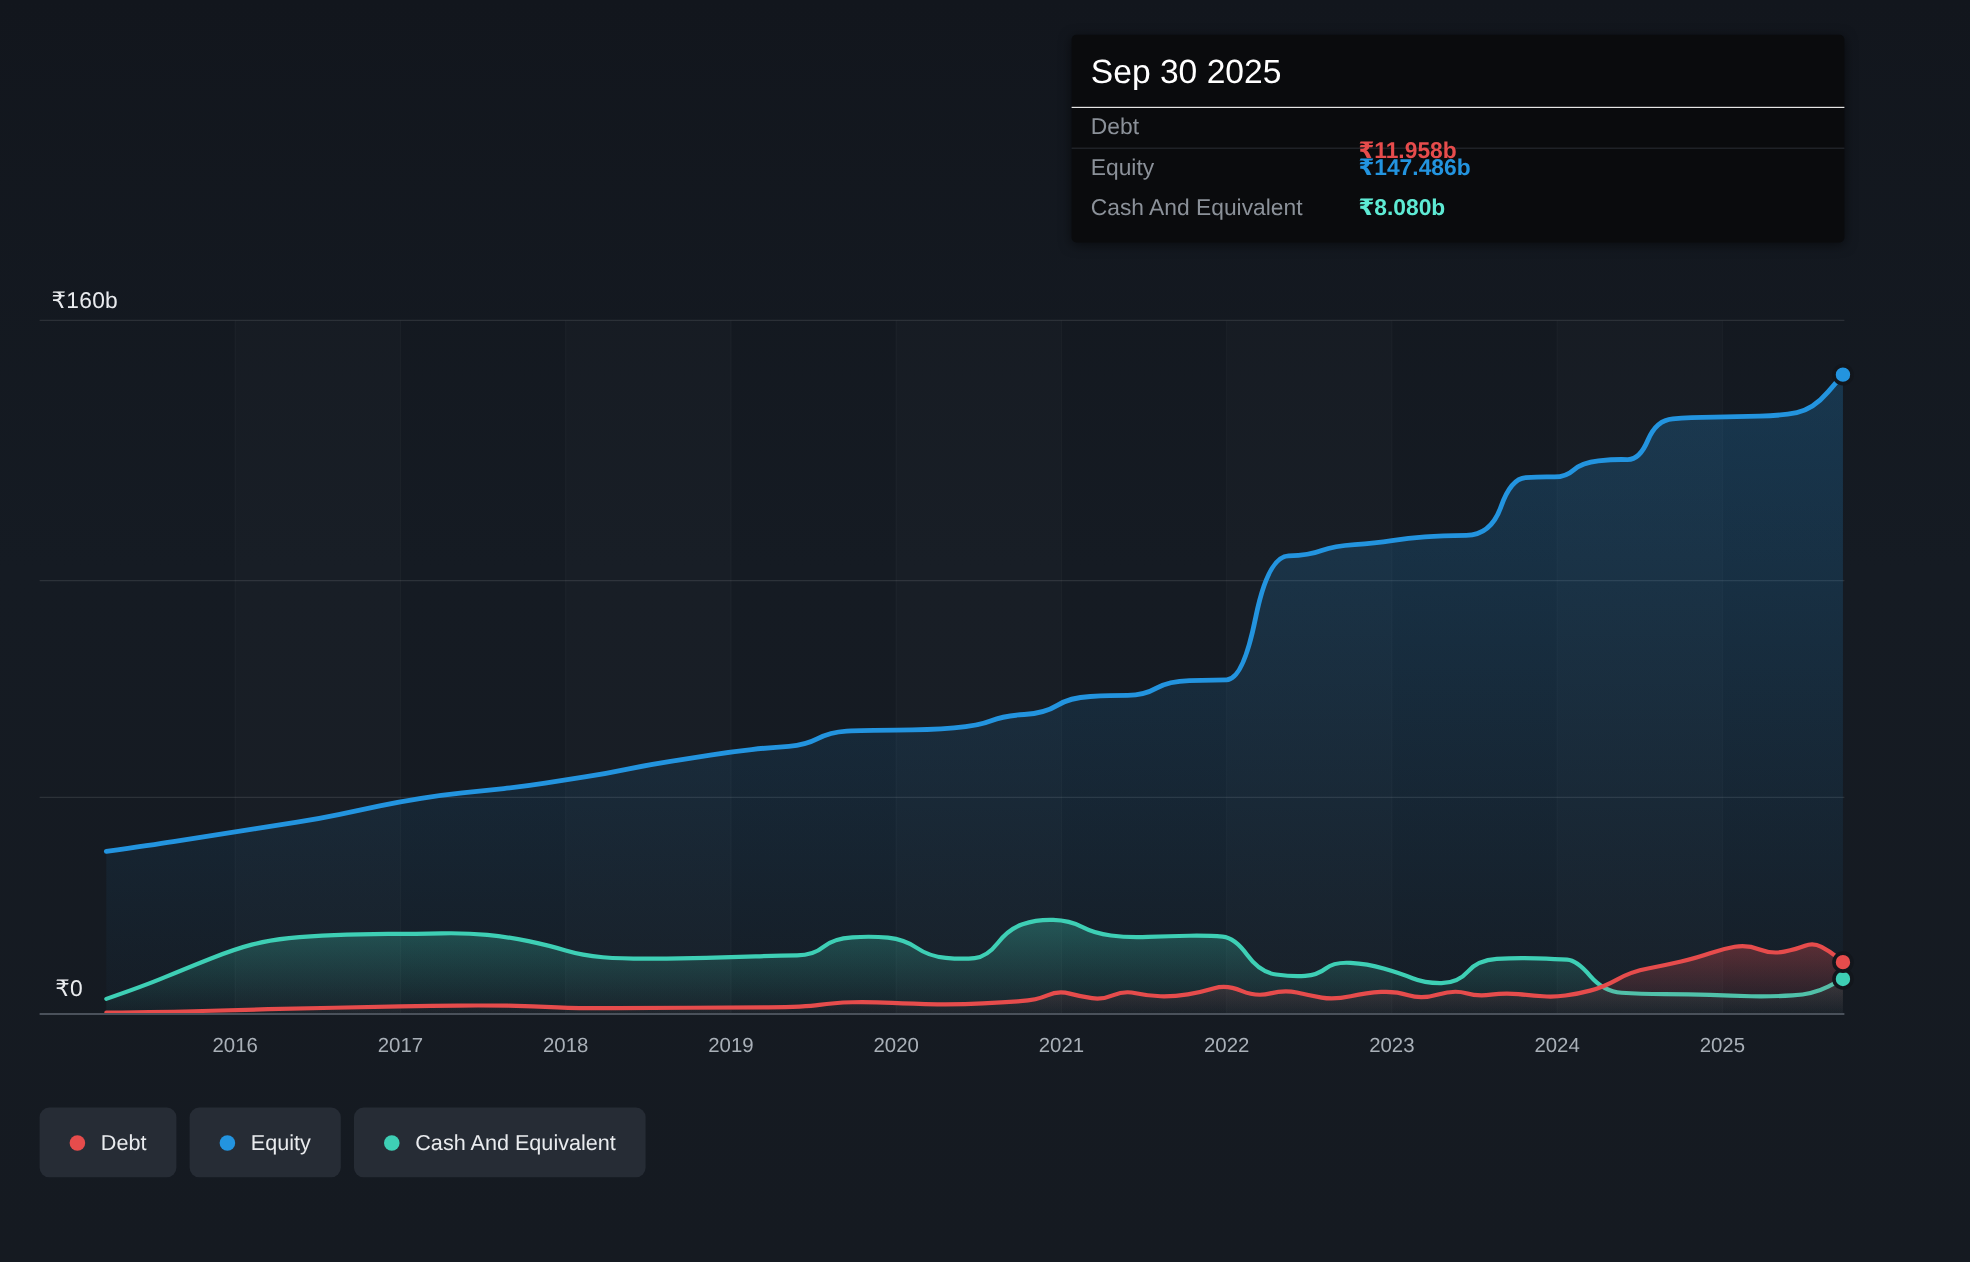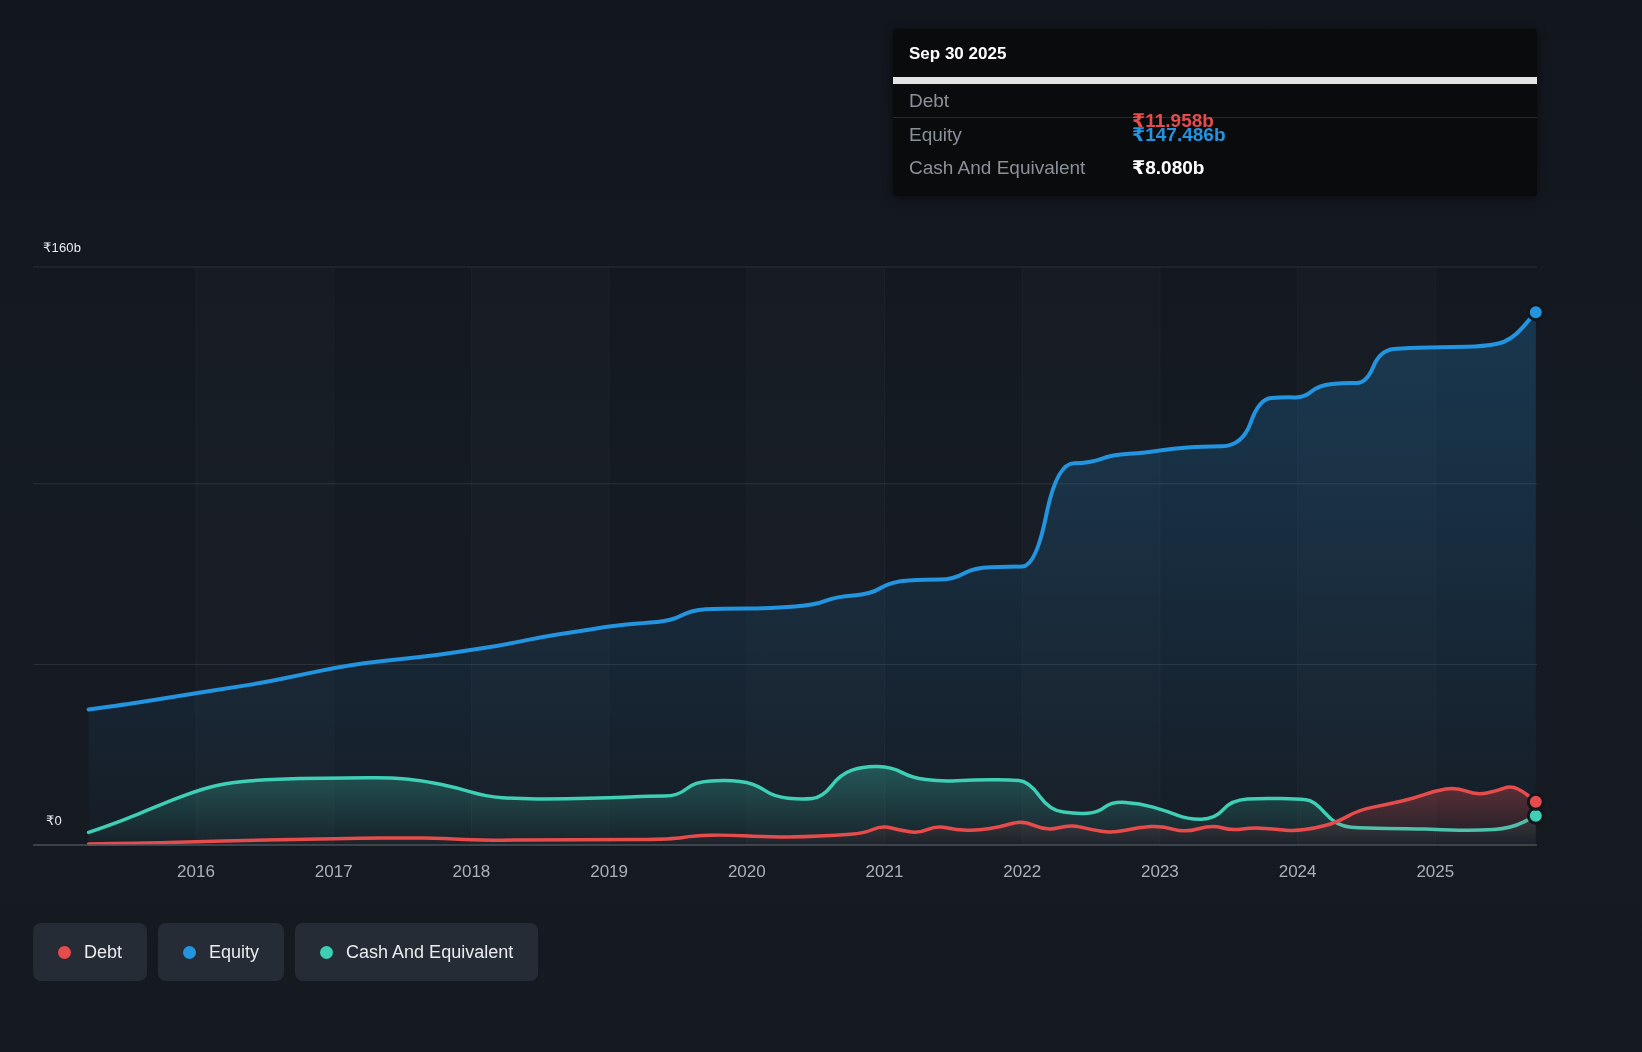--- a/index.html
+++ b/index.html
@@ -4,30 +4,30 @@
 <style>
   html,body{margin:0;padding:0;background:#11151c;}
   .page{
     position:relative;width:1642px;height:1052px;overflow:hidden;
     background:linear-gradient(180deg,#12161d 0%,#151b23 45%,#151a21 100%);
     font-family:"Liberation Sans","DejaVu Sans",sans-serif;
   }
   
   .chart{position:absolute;left:0;top:0;}
   
-  .ylabel{position:absolute;color:#e9ebee;font-size:13px;letter-spacing:.2px;}
+  .ylabel{position:absolute;color:#e9ebee;font-size:19px;letter-spacing:.2px;}
   .ylabel.top{left:43px;top:240px;}
   .ylabel.zero{left:46px;top:813px;}
   
   .tooltip{
     position:absolute;left:893px;top:29px;width:644px;box-sizing:border-box;
     background:#0a0b0d;border-radius:4px;padding-bottom:12px;
     box-shadow:0 2px 10px rgba(0,0,0,.5);
   }
-  .tt-title{font-size:17px;font-weight:700;color:#ffffff;padding:15px 16px 13px;border-bottom:7px solid #e5e5e5;}
+  .tt-title{font-size:28px;font-weight:400;color:#ffffff;padding:15px 16px 13px;border-bottom:1px solid #e5e5e5;}
   .tt-row{display:flex;align-items:center;height:33px;padding:0 16px;font-size:19px;}
   .tt-row.bordered{border-bottom:1px solid #26292f;}
   .tt-label{width:223px;flex:none;color:#8b9199;font-weight:400;}
   .tt-value{font-weight:700;}
   .tt-ratio-wrap{color:#ffffff;}
   .tt-ratio-wrap b{font-weight:700;color:#ffffff;}
   .tt-ratio-label{color:#8b9199;font-weight:400;margin-left:7px;}
   
   .legend{position:absolute;left:33px;top:923px;display:flex;gap:11px;}
   .pill{
@@ -104,21 +104,21 @@
     <div class="tt-row bordered">
       <span class="tt-label">Debt</span>
       <span class="tt-value" style="color: rgb(230, 76, 76); margin-top: 40px;">₹11.958b</span>
     </div>
     <div class="tt-row">
       <span class="tt-label">Equity</span>
       <span class="tt-value" style="color: rgb(35, 148, 223);">₹147.486b</span>
     </div>
     <div class="tt-row">
       <span class="tt-label">Cash And Equivalent</span>
-      <span class="tt-value" style="color: #ffffff;">₹8.080b</span>
+      <span class="tt-value" style="color: #5eead4;">₹8.080b</span>
     </div>
   </div>
 
   <div class="legend">
     <div class="pill">
       <span class="dot" style="background: rgb(230, 76, 76);"></span>
       <span>Debt</span>
     </div>
     <div class="pill">
       <span class="dot" style="background: rgb(35, 148, 223);"></span>

